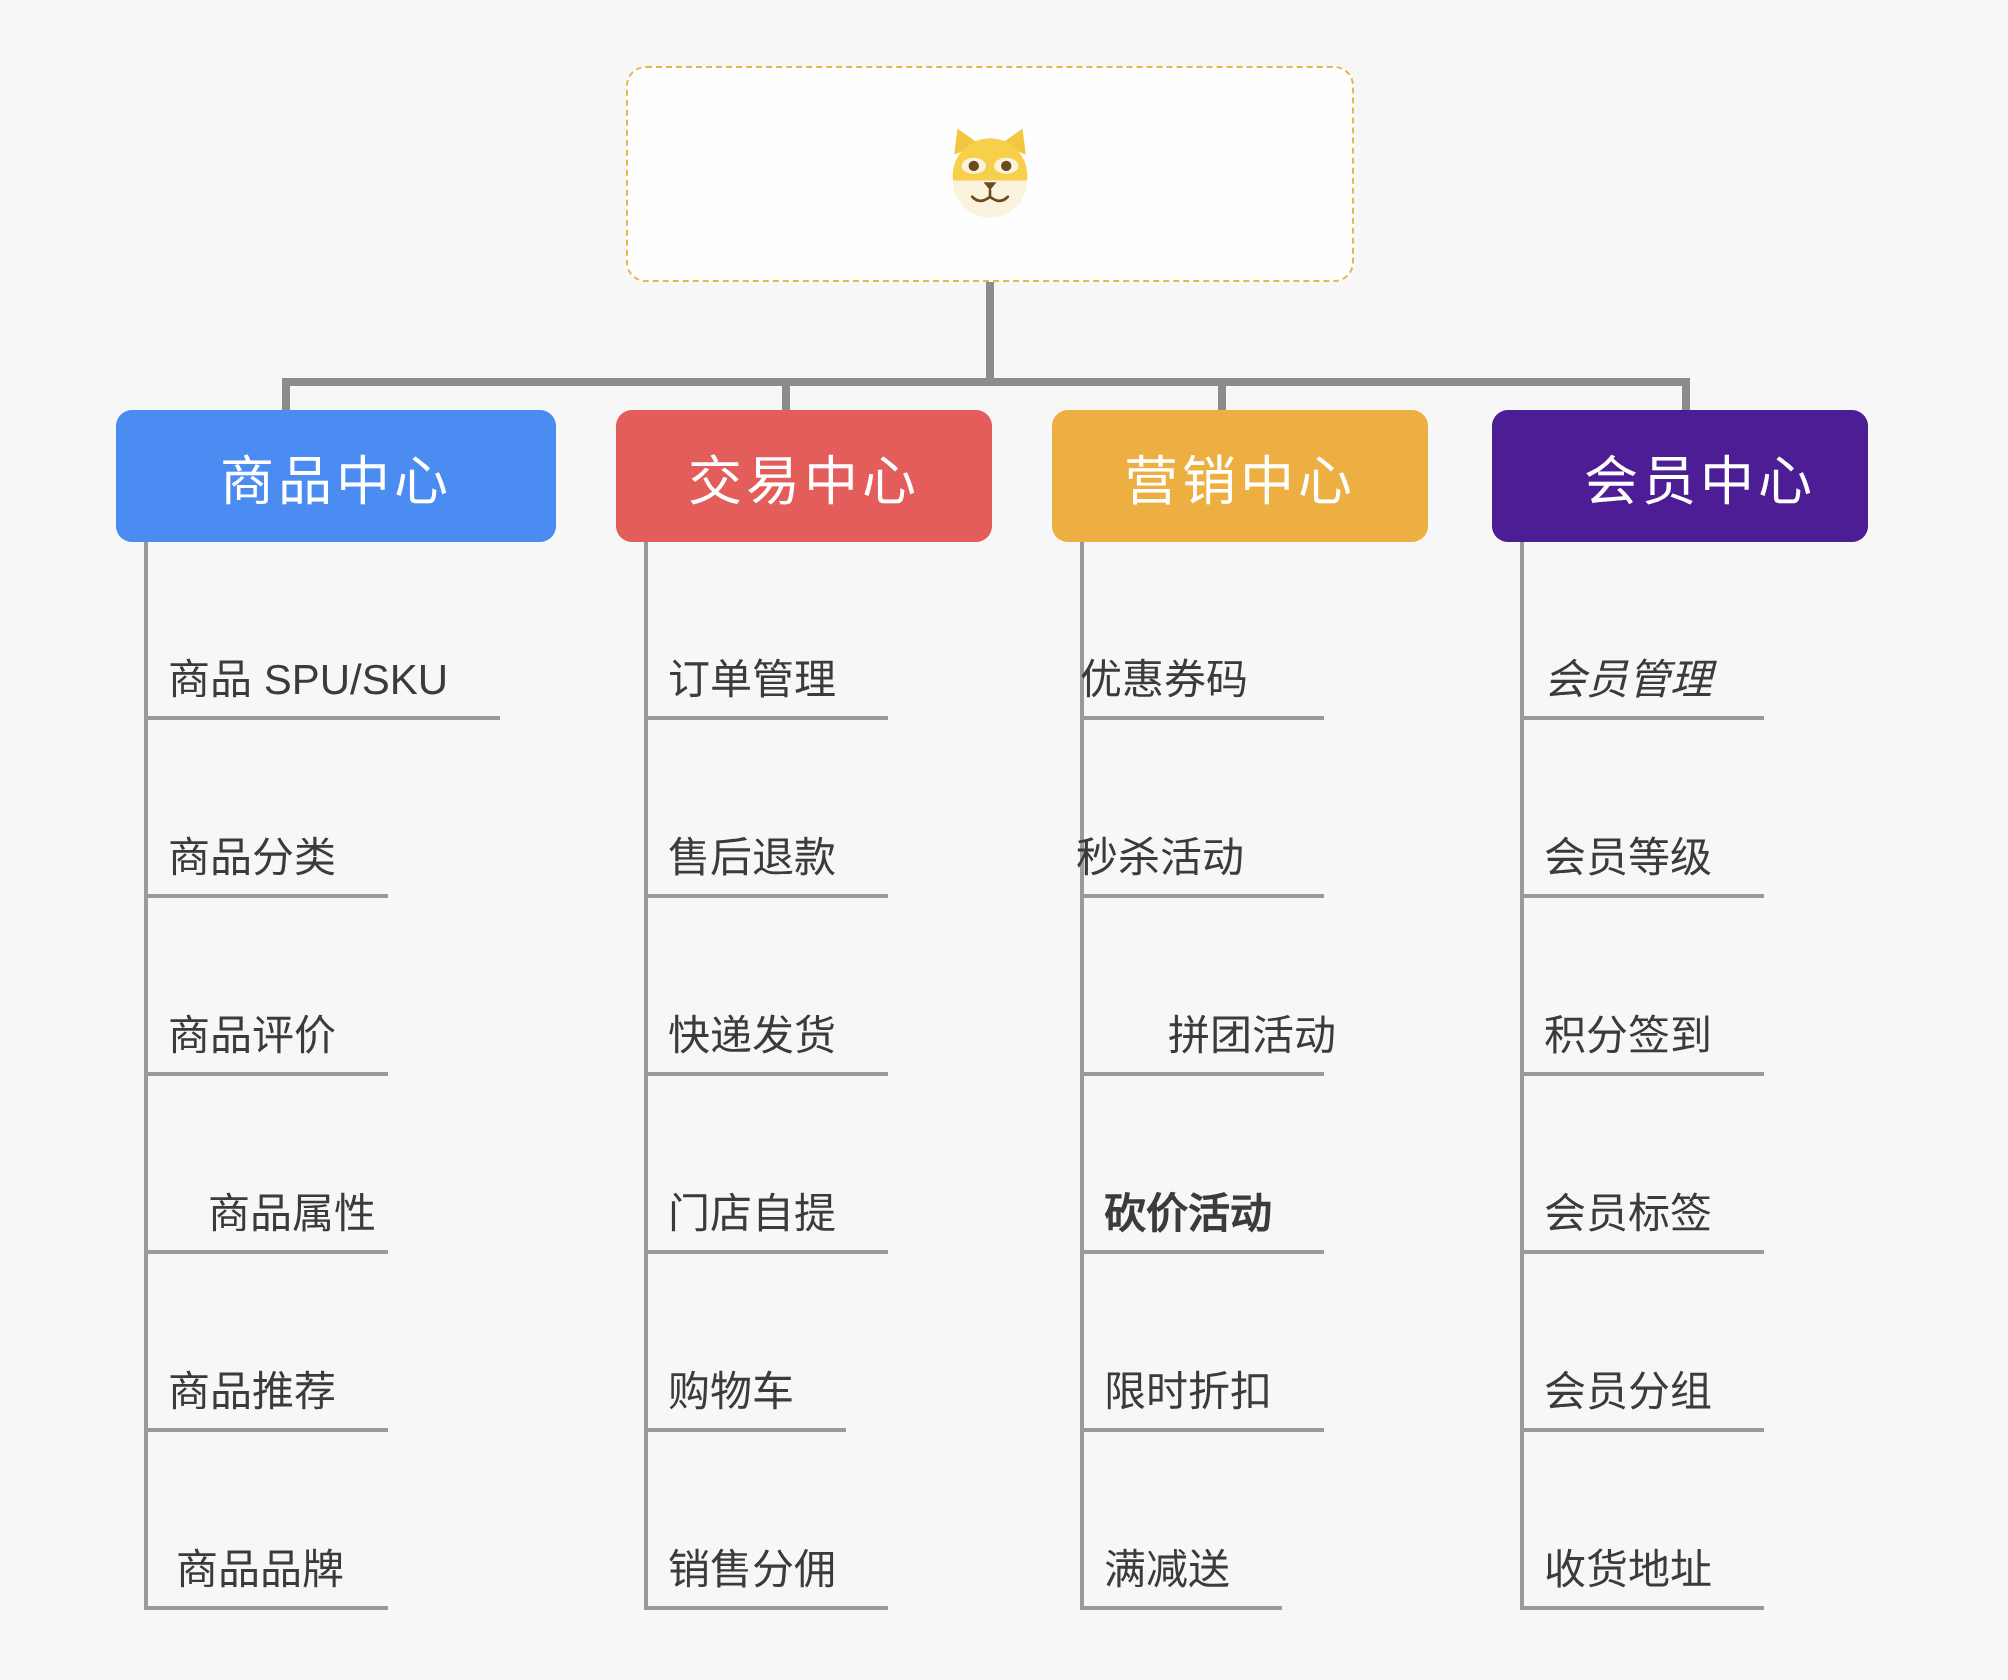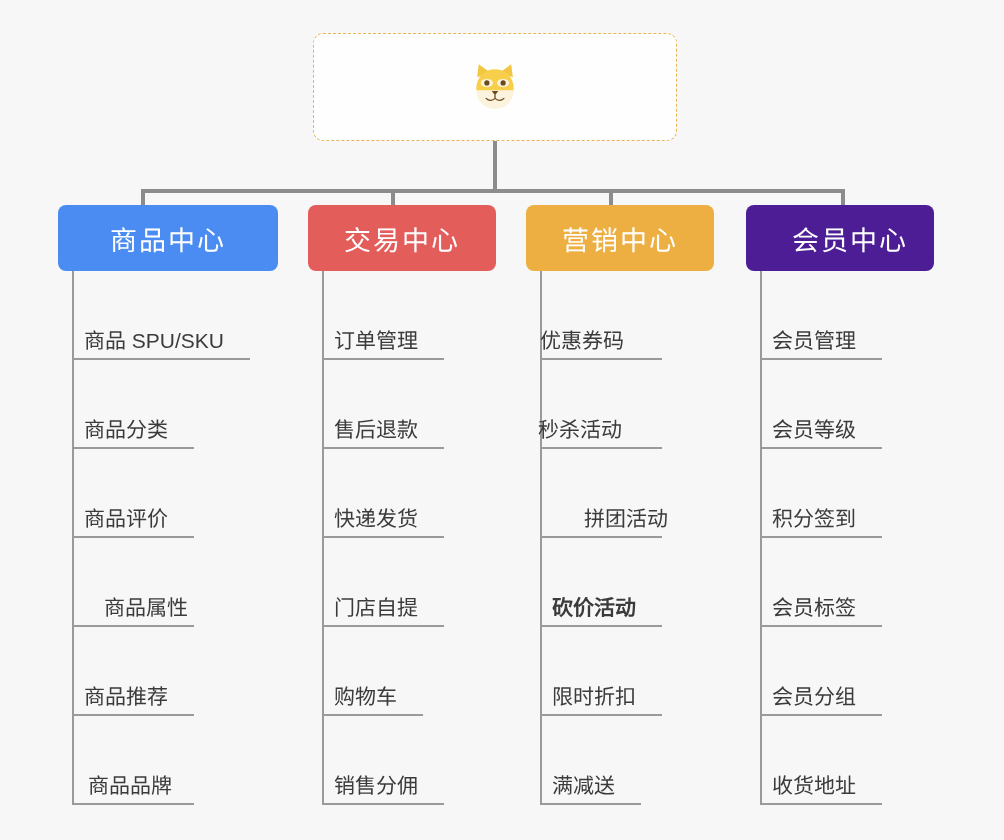--- a/index.html
+++ b/index.html
@@ -253,21 +253,21 @@
         <span class="leaf-rule" style="left: 14px; width: 101px; background: rgb(154, 154, 154);"></span>
       </div>
     </div>
   </div>
 
   <div class="column" style="left:746px;">
     <div class="cat-box" style="width: 188px; background: #4c1d95; padding-left: 20px;">会员中心</div>
     <div class="leaf-list">
       <div class="leaf-spine" style="left: 14px; height: 534px; background: rgb(154, 154, 154);"></div>
       <div class="leaf-item">
-        <span class="leaf-label" style="margin-left: 14px;">会员管理</span>
+        <span class="leaf-label" style="margin-left: 14px; font-style: italic;">会员管理</span>
         <span class="leaf-rule" style="left: 14px; width: 122px; background: rgb(154, 154, 154);"></span>
       </div>
       <div class="leaf-item">
         <span class="leaf-label" style="margin-left: 14px;">会员等级</span>
         <span class="leaf-rule" style="left: 14px; width: 122px; background: rgb(154, 154, 154);"></span>
       </div>
       <div class="leaf-item">
         <span class="leaf-label" style="margin-left: 14px;">积分签到</span>
         <span class="leaf-rule" style="left: 14px; width: 122px; background: rgb(154, 154, 154);"></span>
       </div>

